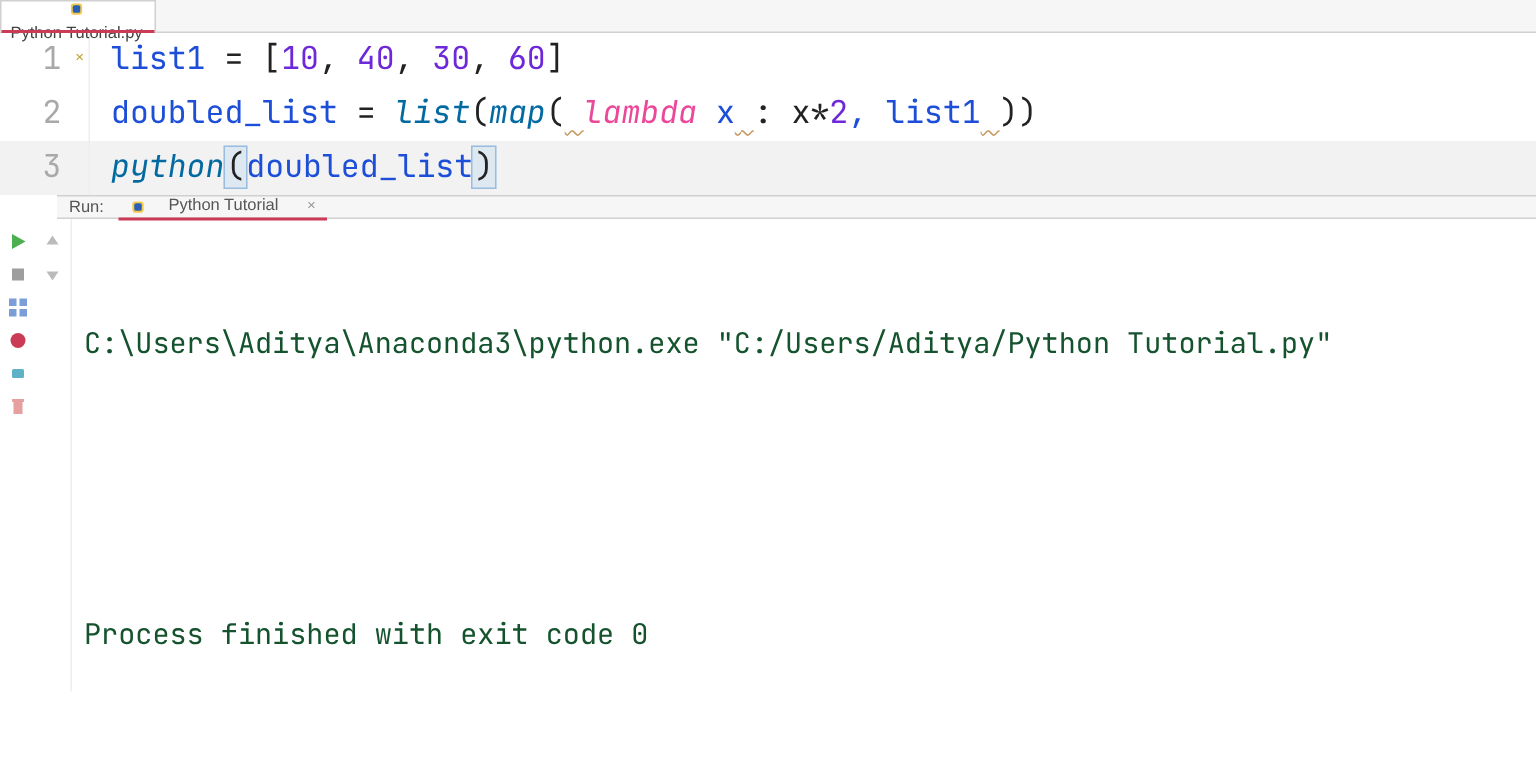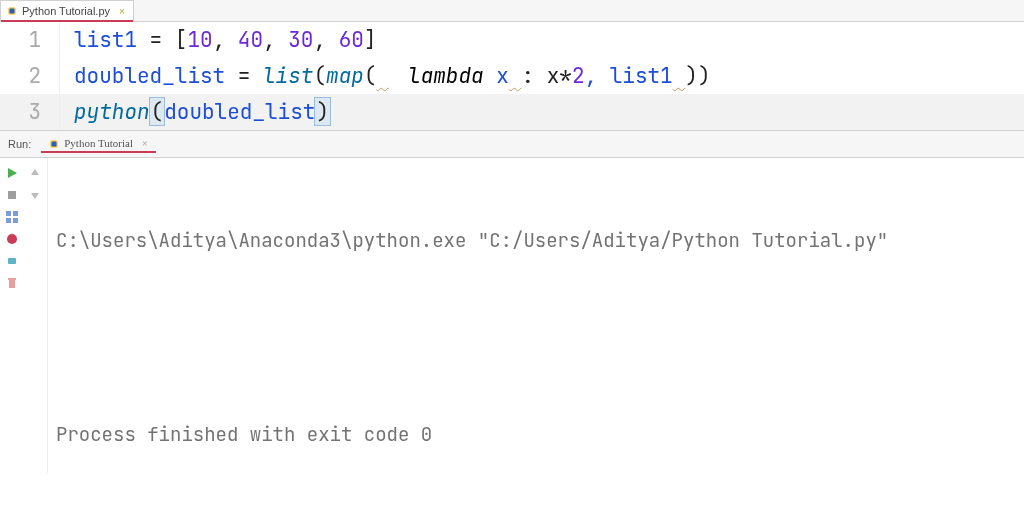--- a/index.html
+++ b/index.html
@@ -26,20 +26,21 @@
       padding: 0 8px 0 6px;
       background: #fff;
       border: 1px solid #d0d0d0;
       border-bottom: none;
       display: flex;
       align-items: center;
       gap: 5px;
       font-size: 11px;
       color: #444;
       position: relative;
+      flex-direction: column;
     }
     .file-tab::after {
       content: "";
       position: absolute;
       left: 0; right: 0; bottom: -1px;
       height: 2px;
       background: #cc3b55;
     }
     .py-icon {
       width: 10px; height: 10px;
@@ -71,53 +72,53 @@
       padding-left: 14px;
       white-space: pre;
     }
 
     
     .tk-id { color: #1d4ed8; }
     .tk-op { color: #222; }
     .tk-num { color: #6d28d9; }
     .tk-bracket { color: #222; }
     .tk-builtin { color: #0369a1; font-style: italic; }
-    .tk-lambda { color: #000000; font-style: italic; margin-left: 19px; }
+    .tk-lambda { color: #ec4899; font-style: italic; }
     .paren-match {
       background: #dde8f0;
       border: 1px solid #9abddf;
       padding: 0 1px;
       margin: 0 -1px;
     }
 
     .squig {
       text-decoration: underline wavy #c99b64 1px;
       text-underline-offset: 4px;
     }
 
     
     .run-toolbar {
-      height: 28px;
+      height: 16px;
       border-top: 1px solid #d0d0d0;
       border-bottom: 1px solid #d0d0d0;
       background: #f6f6f6;
       display: flex;
       align-items: center;
       font-size: 11px;
       color: #555;
       padding-left: 8px;
       gap: 10px;
+      margin-left: 38px;
     }
     .run-config-tab {
       display: flex;
       align-items: flex-end;
-      gap: 5px;
+      gap: 15px;
       padding: 2px 8px;
       border-bottom: 2px solid #cc3b55;
-      font-family: Liberation Serif, serif;
     }
     .run-config-tab .tab-x { color: #999; }
 
     .run-body {
       display: flex;
       height: 315px;
     }
     .tool-col {
       width: 48px;
       display: flex;
@@ -133,21 +134,21 @@
     }
     .tool-icon { width: 14px; height: 14px; }
     .tool-icon svg { width: 14px; height: 14px; display: block; }
 
     .console {
       font-family: "JetBrains Mono", "Consolas", monospace;
       font-size: 19px;
       line-height: 30px;
       padding: 8px 4px 4px 8px;
       white-space: pre;
-      color: #737373;
+      color: #14532d;
     }
     .console .blank { height: 44px; }
   </style>
 </head>
 <body>
 
 <div class="tab-bar">
   <div class="file-tab">
     <span class="py-icon">
       <svg viewBox="0 0 16 16">

